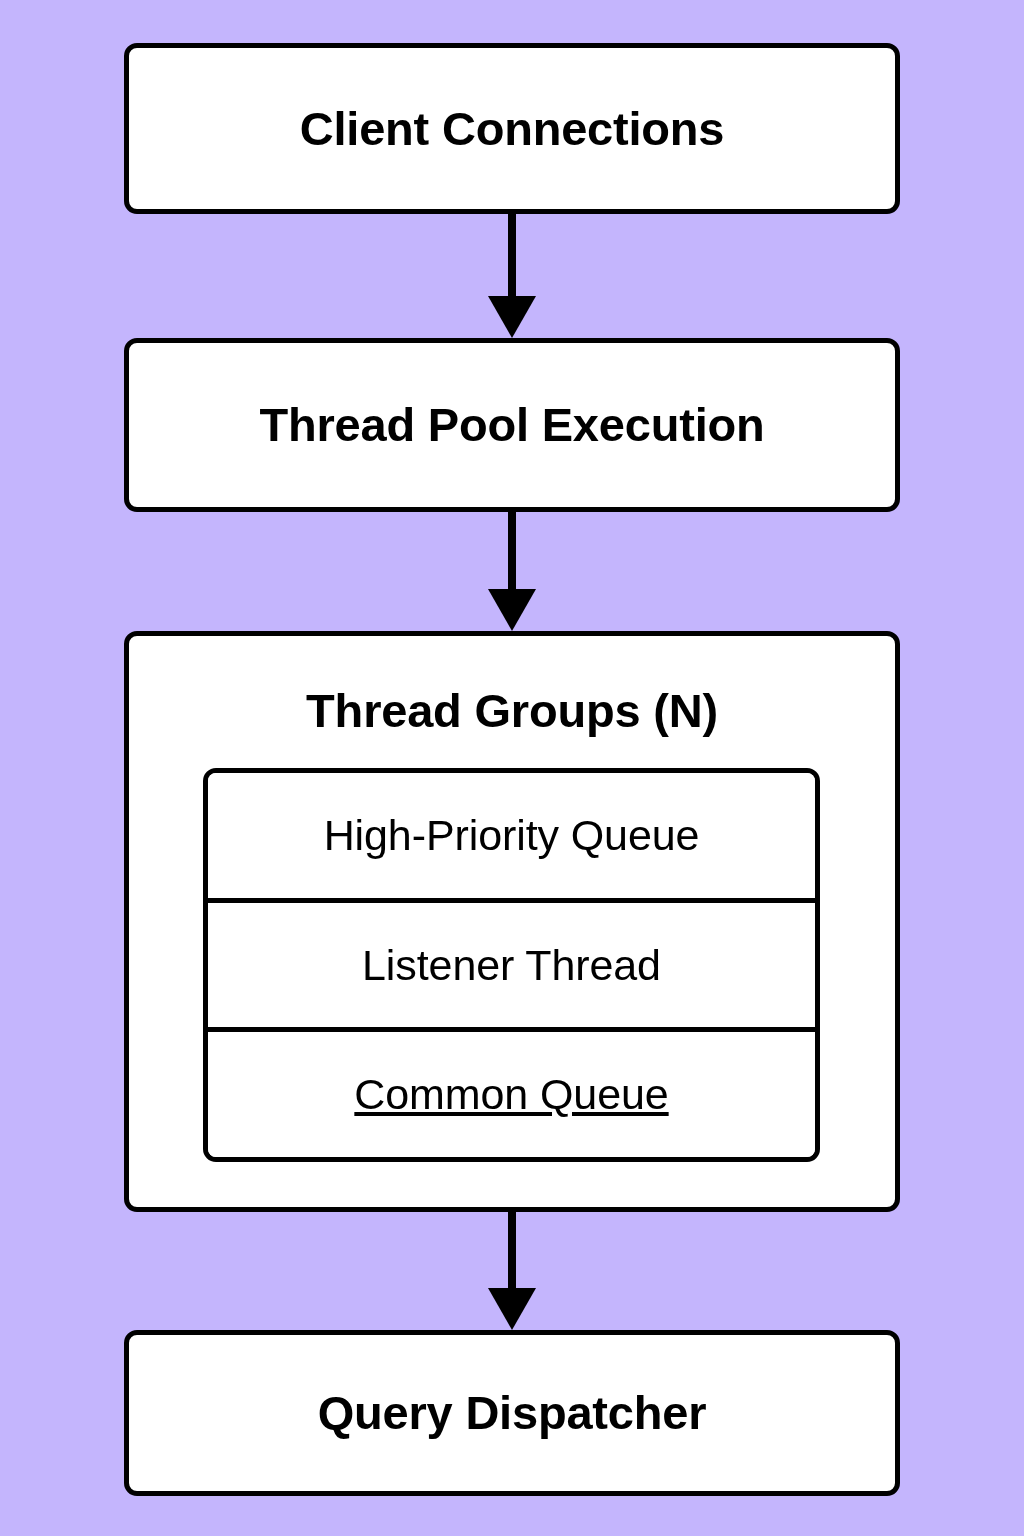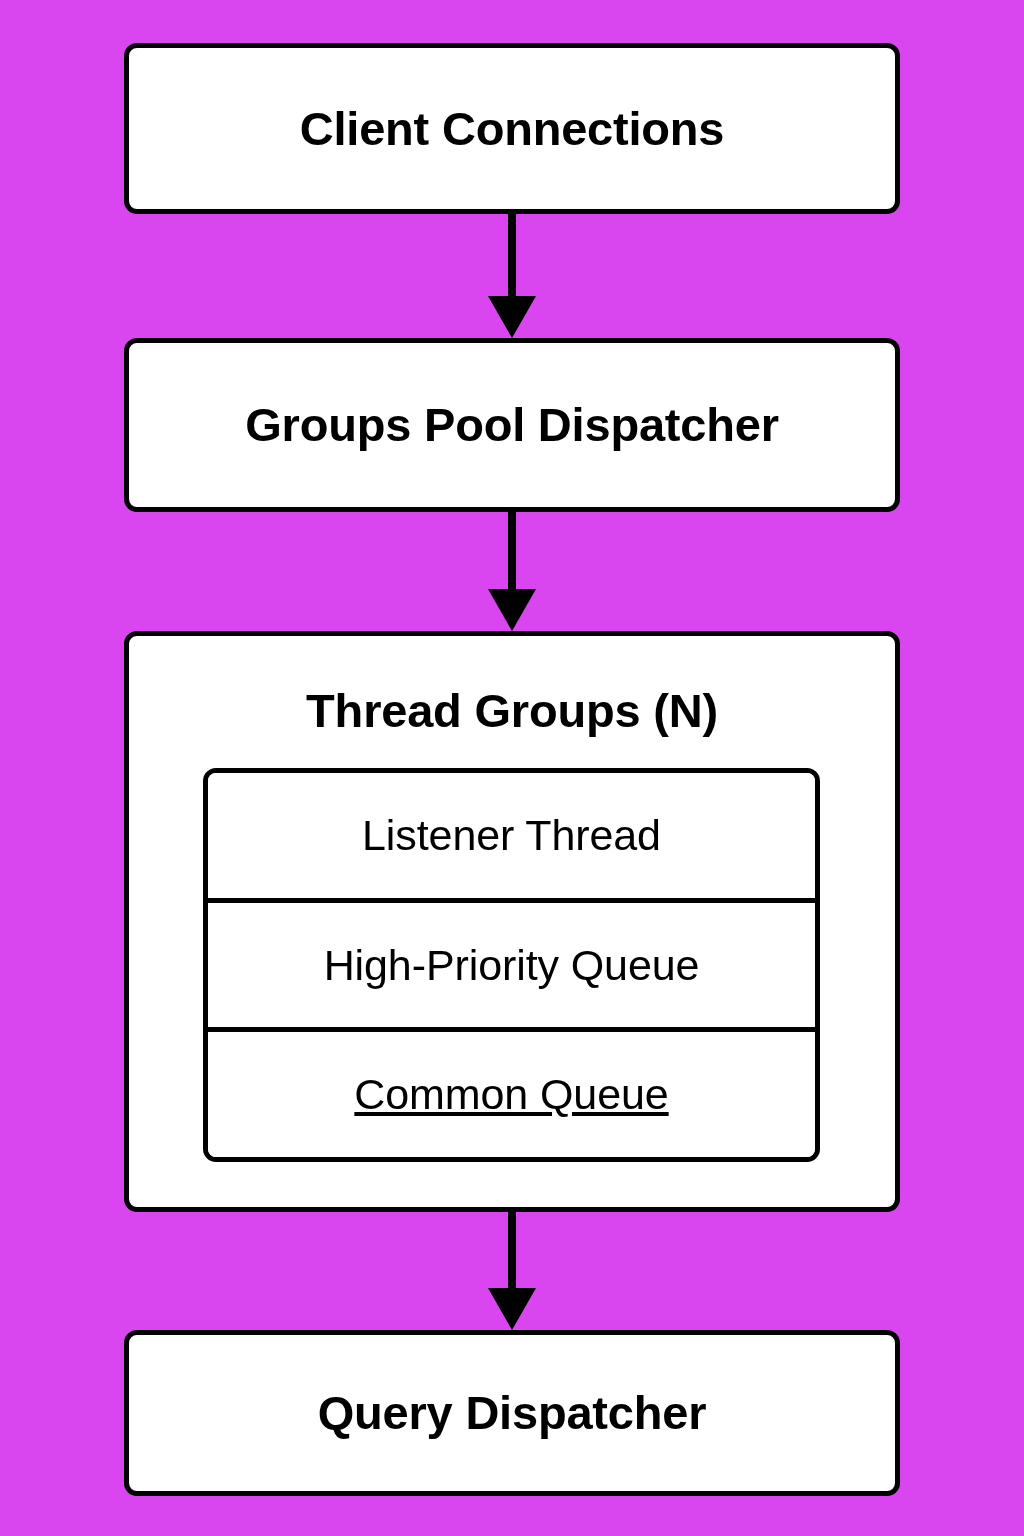--- a/index.html
+++ b/index.html
@@ -13,21 +13,21 @@
     height: 1536px;
     font-family: "Liberation Sans", sans-serif;
     color: #000000;
     overflow: hidden;
   }
 
   #diagram {
     position: relative;
     width: 1024px;
     height: 1536px;
-    background: #d946ef;
+    background: #c4b5fd;
   }
 
   
   .node {
     position: absolute;
     left: 124px;
     width: 776px;
     box-sizing: border-box;
     border: 5px solid #000000;
     border-radius: 13px;
@@ -122,41 +122,41 @@
   </div>
 
   <div class="arrow" id="arrow-1">
     <svg width="1024" height="124" viewBox="0 0 1024 124" xmlns="http://www.w3.org/2000/svg">
       <line x1="512" y1="0" x2="512" y2="104" stroke="#000000" stroke-width="8"></line>
       <polygon points="512,124 488,82 536,82" fill="#000000"></polygon>
     </svg>
   </div>
 
   <div class="node" id="node-dispatcher">
-    <span class="node-label">Groups Pool Dispatcher</span>
+    <span class="node-label">Thread Pool Execution</span>
   </div>
 
   <div class="arrow" id="arrow-2">
     <svg width="1024" height="119" viewBox="0 0 1024 119" xmlns="http://www.w3.org/2000/svg">
       <line x1="512" y1="0" x2="512" y2="99" stroke="#000000" stroke-width="8"></line>
       <polygon points="512,119 488,77 536,77" fill="#000000"></polygon>
     </svg>
   </div>
 
   <div class="node" id="node-threadgroups">
     <span class="group-title">Thread Groups (N)</span>
 
     <div id="subgroup-box">
 
       <div class="subrow">
-        <span class="subrow-label">Listener Thread</span>
+        <span class="subrow-label">High-Priority Queue</span>
       </div>
 
       <div class="subrow">
-        <span class="subrow-label">High-Priority Queue</span>
+        <span class="subrow-label">Listener Thread</span>
       </div>
 
       <div class="subrow">
         <span class="subrow-label">Common Queue</span>
       </div>
 
     </div>
   </div>
 
   <div class="arrow" id="arrow-3">

